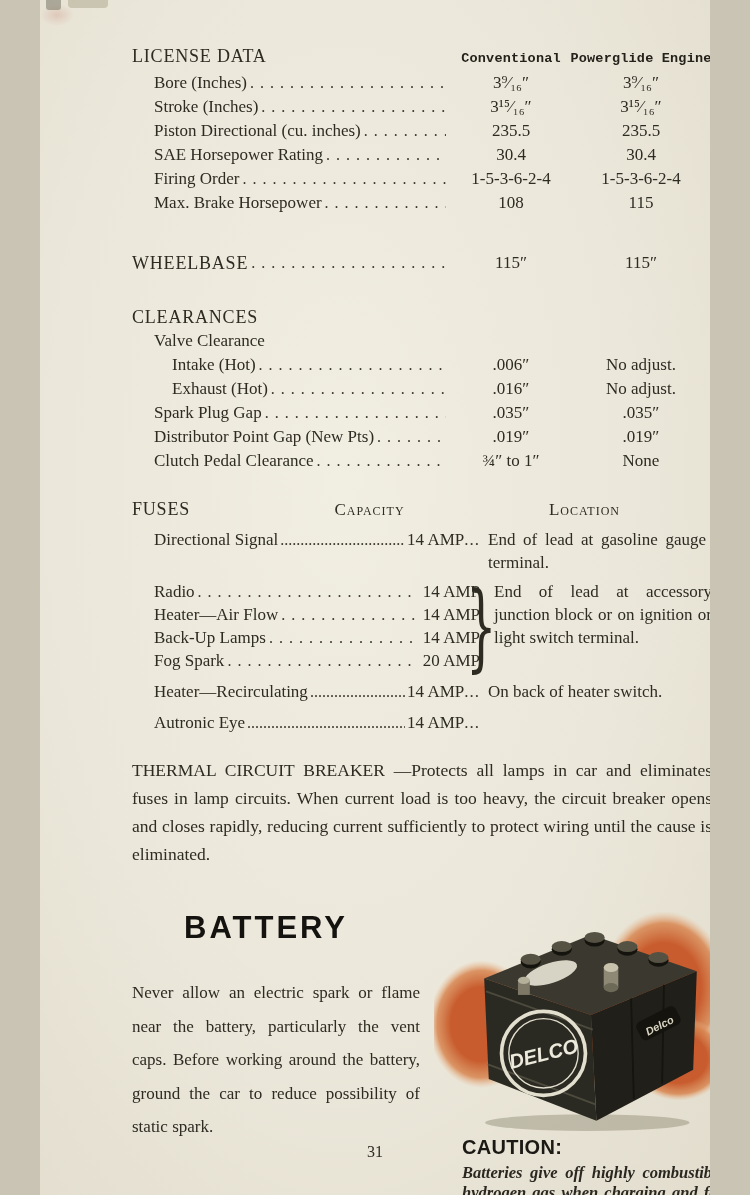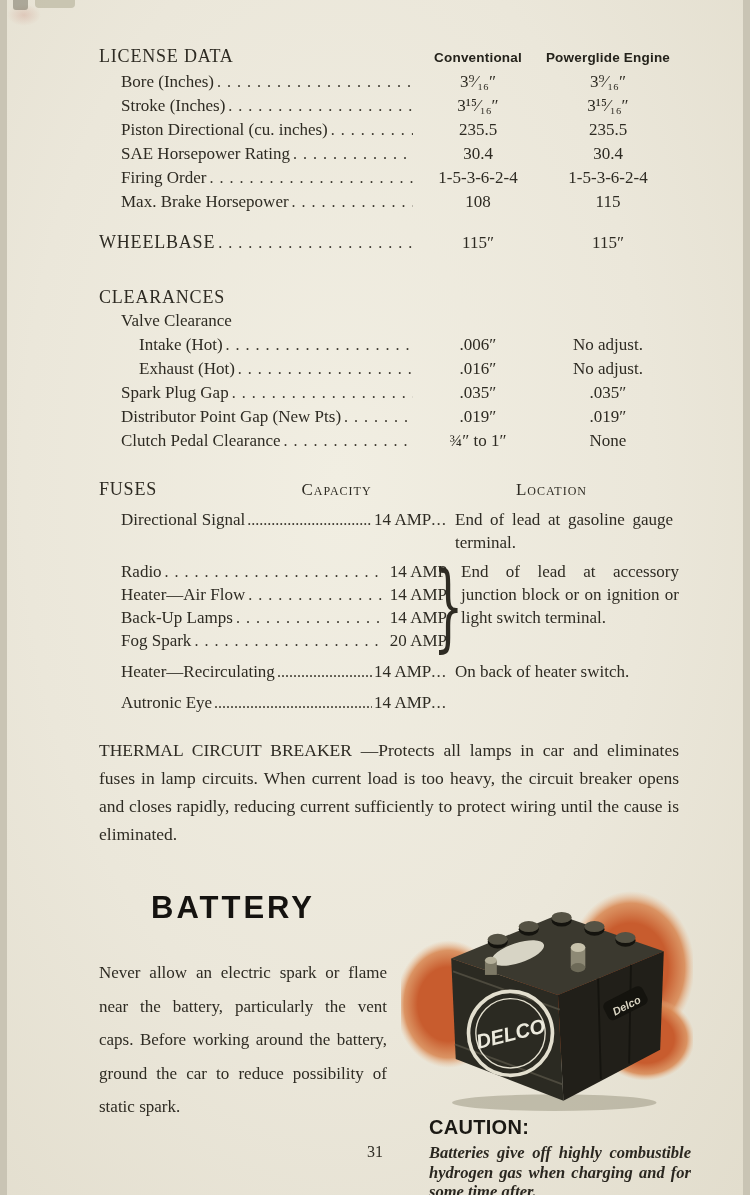--- a/index.html
+++ b/index.html
@@ -1,18 +1,18 @@
 <!DOCTYPE html>
 <html><head>
 <meta charset="utf-8">
 <style>
   * { margin:0; padding:0; box-sizing:border-box; }
   html,body { background:#c9c4b4; }
   .page {
-    position:relative; width:736px; height:1195px; margin:0 auto;
+    position:relative; width:670px; height:1195px; margin:0 auto;
     background:#ebe7da;
     background-image: radial-gradient(ellipse at 45% 40%, #f1eee2 0%, #ebe7da 55%, #e2ddcd 100%);
     font-family:"Liberation Serif", serif;
     color:#2e2b23;
     overflow:hidden;
   }
   .corner-mark1 { position:absolute; left:6px; top:0; width:15px; height:10px; background:#7a7766; opacity:.55; border-radius:0 0 3px 3px; }
   .corner-mark2 { position:absolute; left:28px; top:0; width:40px; height:8px; background:#a9a68c; opacity:.5; border-radius:0 0 4px 4px; }
   .corner-smudge { position:absolute; left:0; top:4px; width:34px; height:22px; background:radial-gradient(ellipse, rgba(205,150,135,.35), rgba(205,150,135,0) 70%); }
 
@@ -21,23 +21,23 @@
   
   .row { display:flex; align-items:baseline; line-height:24px; font-size:17px; }
   .lbl { white-space:nowrap; }
   .i1 { padding-left:22px; }
   .i2 { padding-left:40px; }
   .leader { flex:1; overflow:hidden; white-space:nowrap; color:#3c382e; margin:0 6px 0 3px; }
   .leader::after { content:". . . . . . . . . . . . . . . . . . . . . . . . . . . . . . . . . . . . . . . . . . . ."; letter-spacing:1px; font-size:16px; }
   .c1 { width:118px; text-align:center; white-space:nowrap; flex:none; }
   .c2 { width:142px; text-align:center; white-space:nowrap; flex:none; }
   .sec-title { font-size:18px; letter-spacing:.8px; white-space:nowrap; }
-  .colhead { font-family:Liberation Sans, sans-serif; font-weight:bold; font-size:13.5px; color:#24221b; letter-spacing:.2px; }
+  .colhead { font-family:Liberation Mono, monospace; font-weight:bold; font-size:13.5px; color:#24221b; letter-spacing:.2px; }
   .spacer { flex:1; }
-  .mt-md { margin-top:16px; }
+  .mt-md { margin-top:36px;align-items:center; }
   .mt-lg { margin-top:30px; }
 
   
   .fuses-head { display:flex; align-items:baseline; margin-top:26px; font-size:18px; }
   .fuses-title { width:150px; letter-spacing:.8px; }
   .smallcaps { font-variant:small-caps; font-size:17px; letter-spacing:1px; }
   .cap-head { width:175px; text-align:center; }
   .loc-head { flex:1; text-align:center; }
 
   .fuse-row { display:flex; align-items:flex-start; margin-top:8px; font-size:17px; line-height:23px; }

